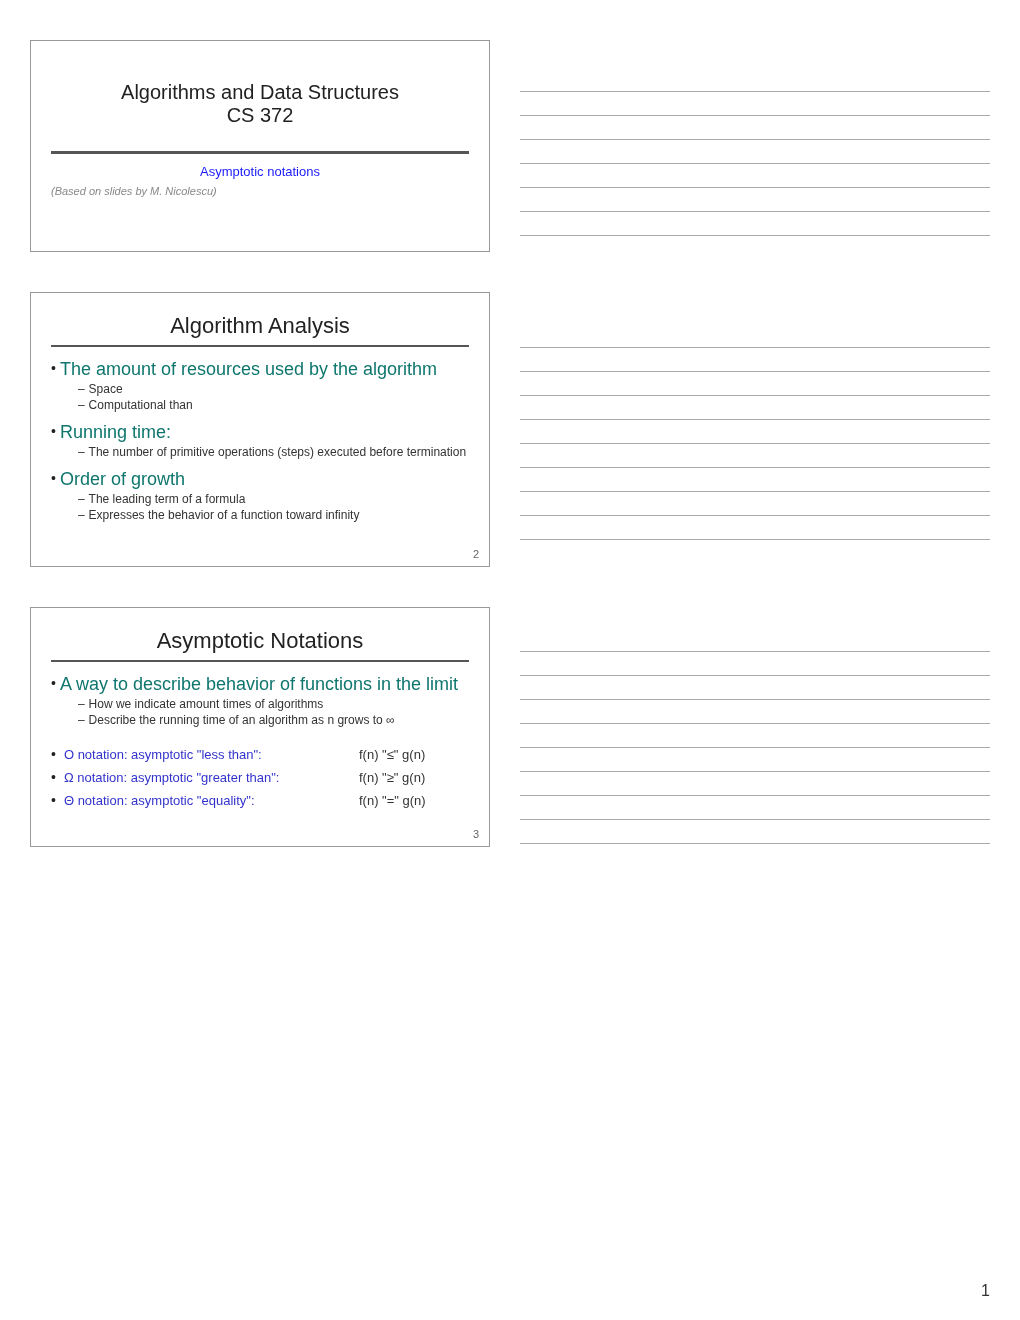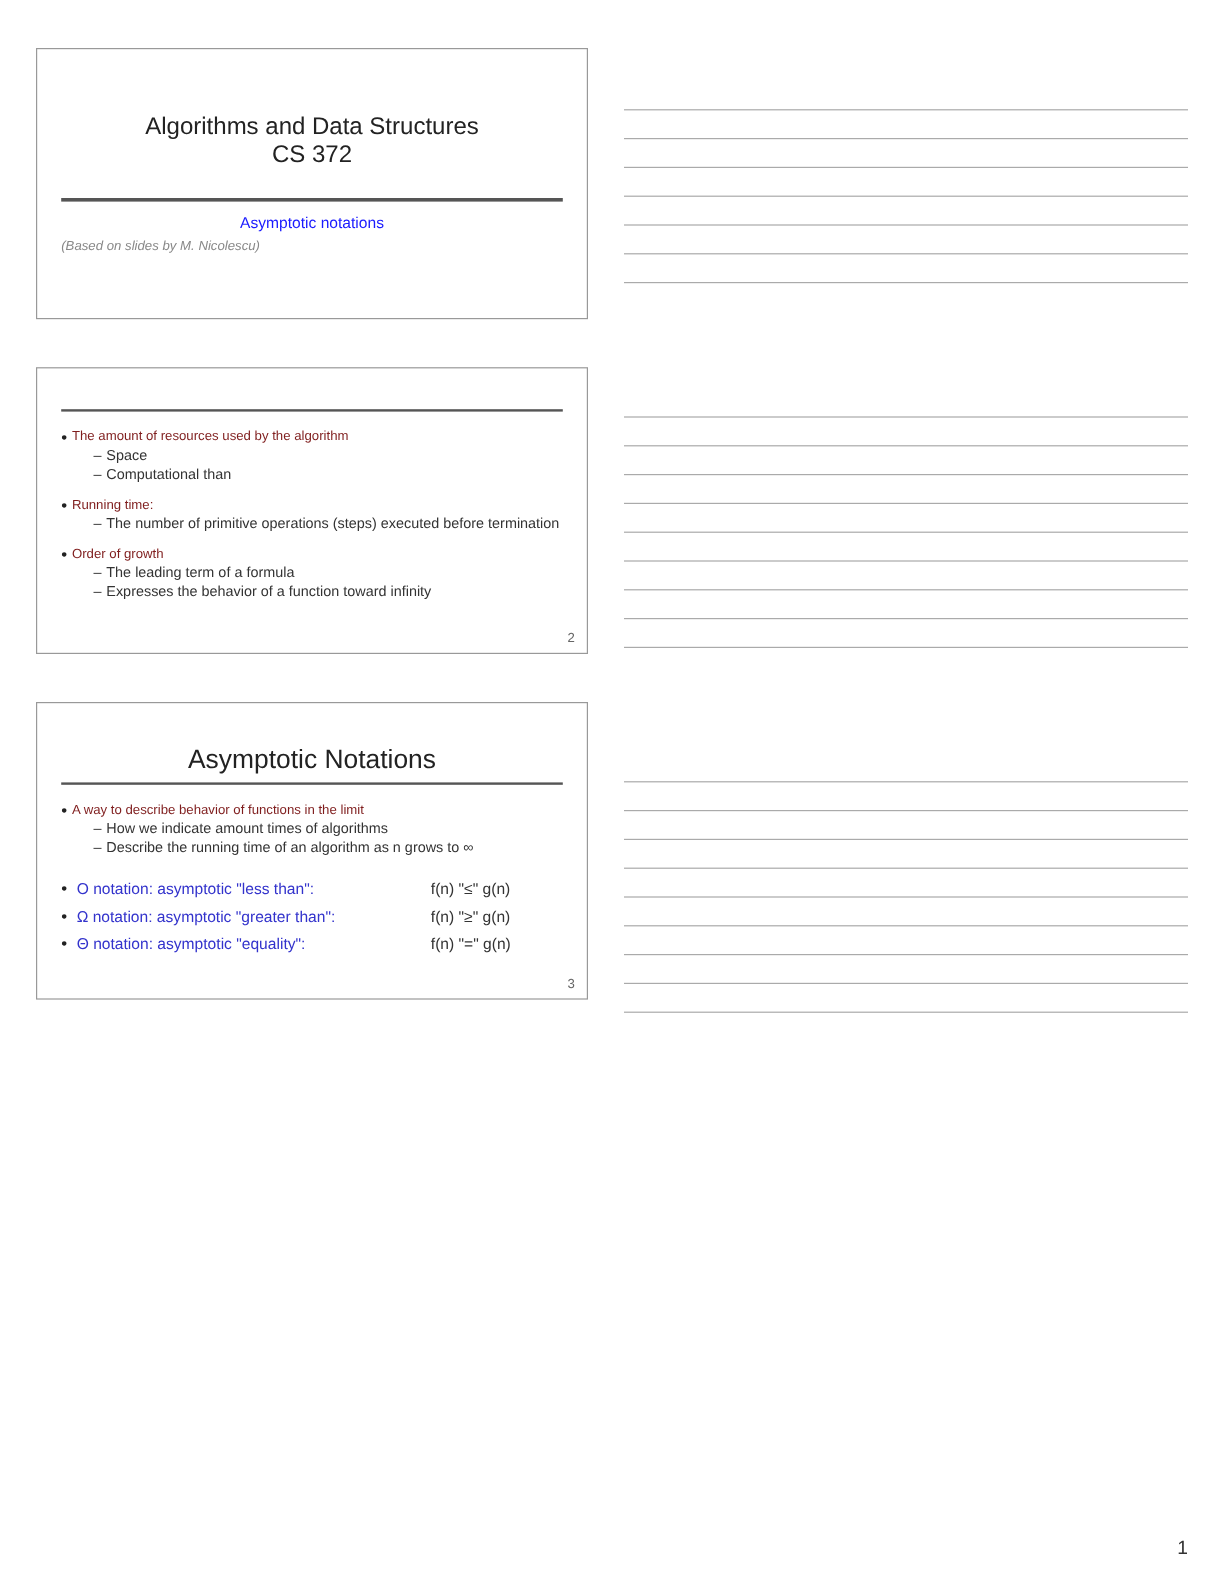--- a/index.html
+++ b/index.html
@@ -27,21 +27,21 @@
 
     
     .lines-column {
       display: flex;
       flex-direction: column;
       padding-top: 10px;
     }
 
     .slide {
       border: 1px solid #999;
-      padding: 34px 20px 14px 20px;
+      padding: 20px 20px 14px 20px;
       background: #fff;
       position: relative;
     }
 
     
     .slide-title {
       text-align: center;
       padding: 20px 10px 10px 10px;
     }
     .slide-title h2 {
@@ -95,22 +95,22 @@
       align-items: flex-start;
       gap: 4px;
     }
     .bullet-dot {
       color: #222;
       font-size: 14px;
       flex-shrink: 0;
       margin-top: 1px;
     }
     .bullet-text-blue {
-      color: #7f1d1d;
-      font-size: 11px;
+      color: #0f766e;
+      font-size: 18px;
     }
     .sub-list {
       list-style: none;
       padding: 0;
       margin: 2px 0 4px 18px;
     }
     .sub-list li {
       font-size: 12px;
       color: #333;
       margin-bottom: 2px;
@@ -182,20 +182,21 @@
           <span>CS 372</span>
         </h2>
       </div>
       <hr class="slide-divider">
       <div class="slide-subtitle">Asymptotic notations</div>
       <div class="slide-attribution">(Based on slides by M. Nicolescu)</div>
       <div style="height: 40px;"></div>
     </div>
 
     <div class="slide">
+      <h3 class="slide-heading">Algorithm Analysis</h3>
       <hr class="slide-rule">
       <ul class="bullet-list">
         <li>
           <span class="bullet-dot">•</span>
           <div>
             <span class="bullet-text-blue">The amount of resources used by the algorithm</span>
             <ul class="sub-list">
               <li>
                   <span class="sub-dash">–</span>
                   <span>Space</span>

